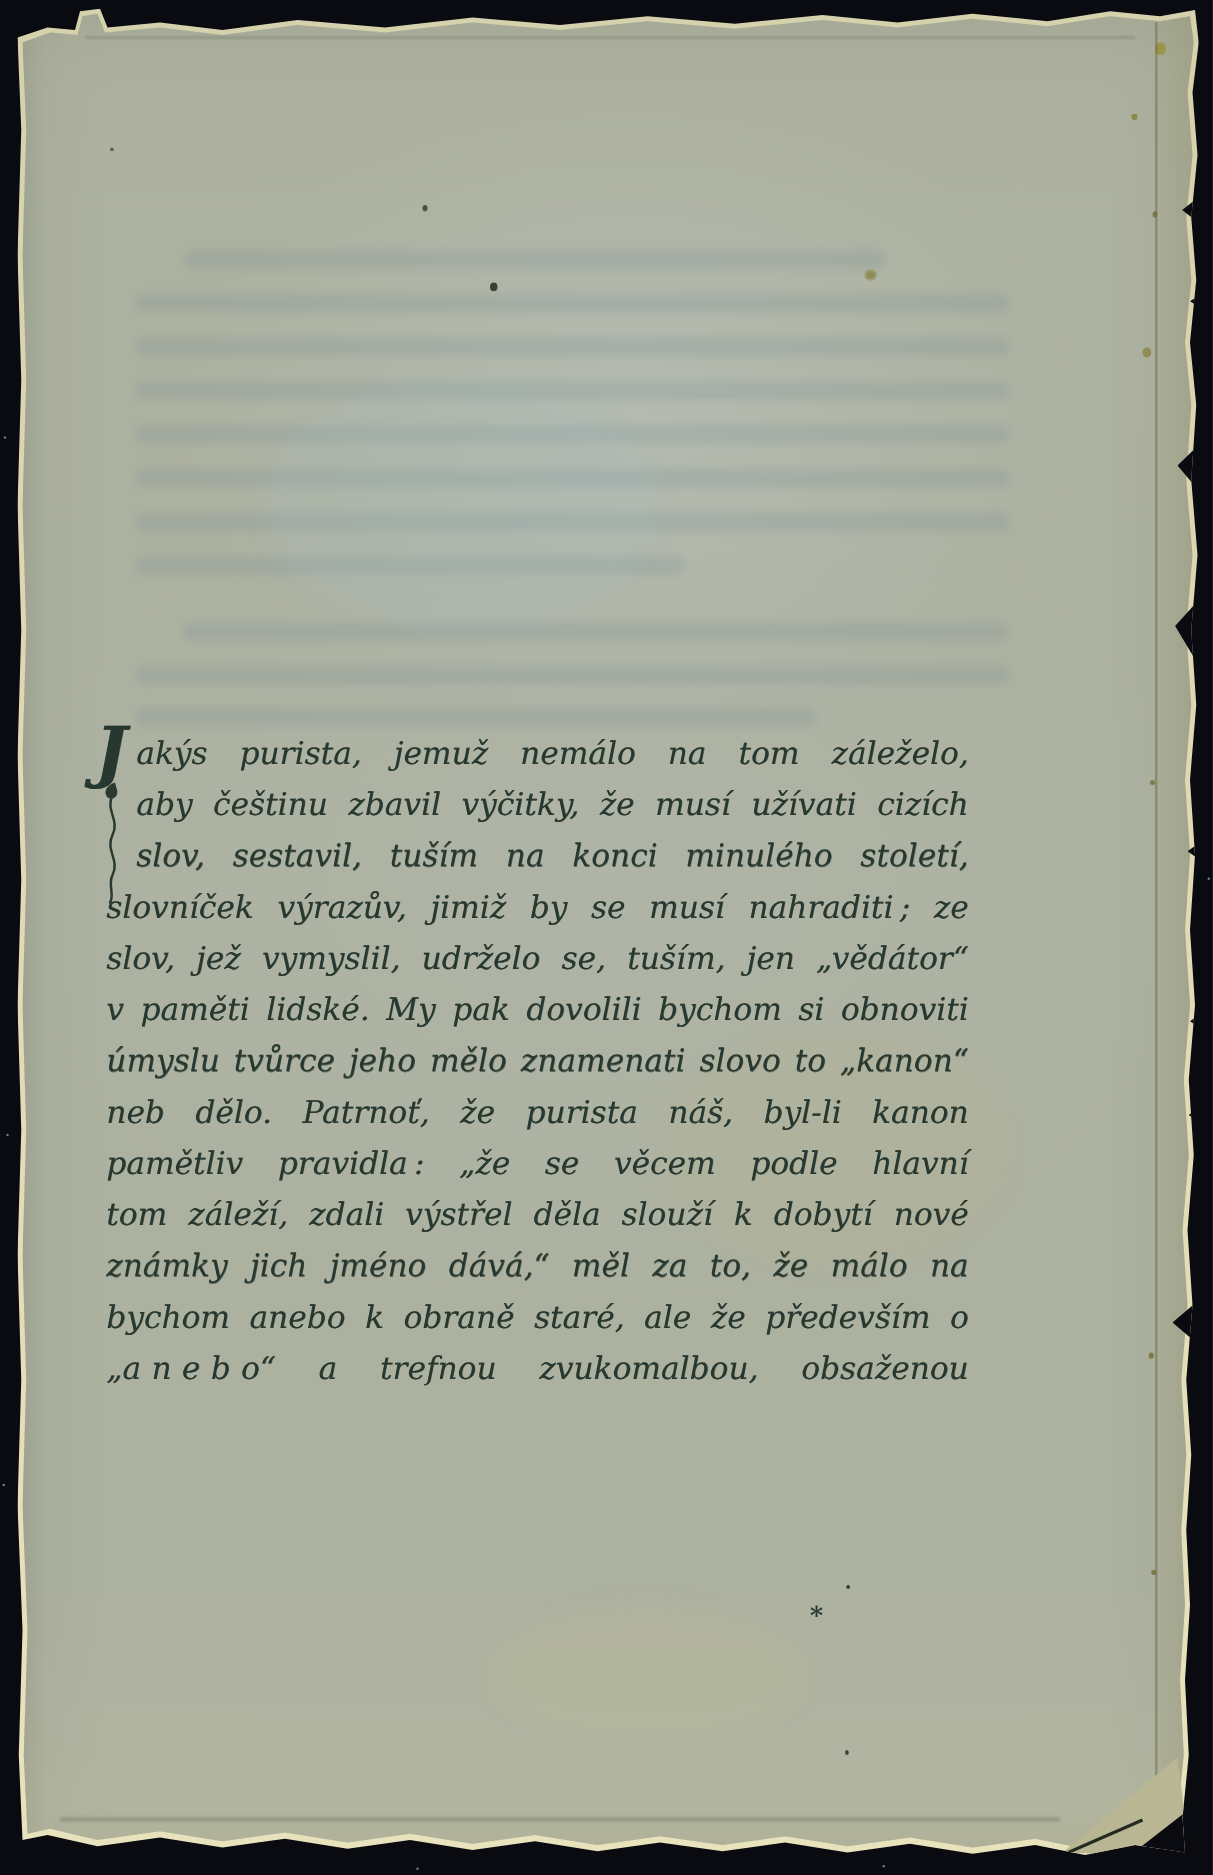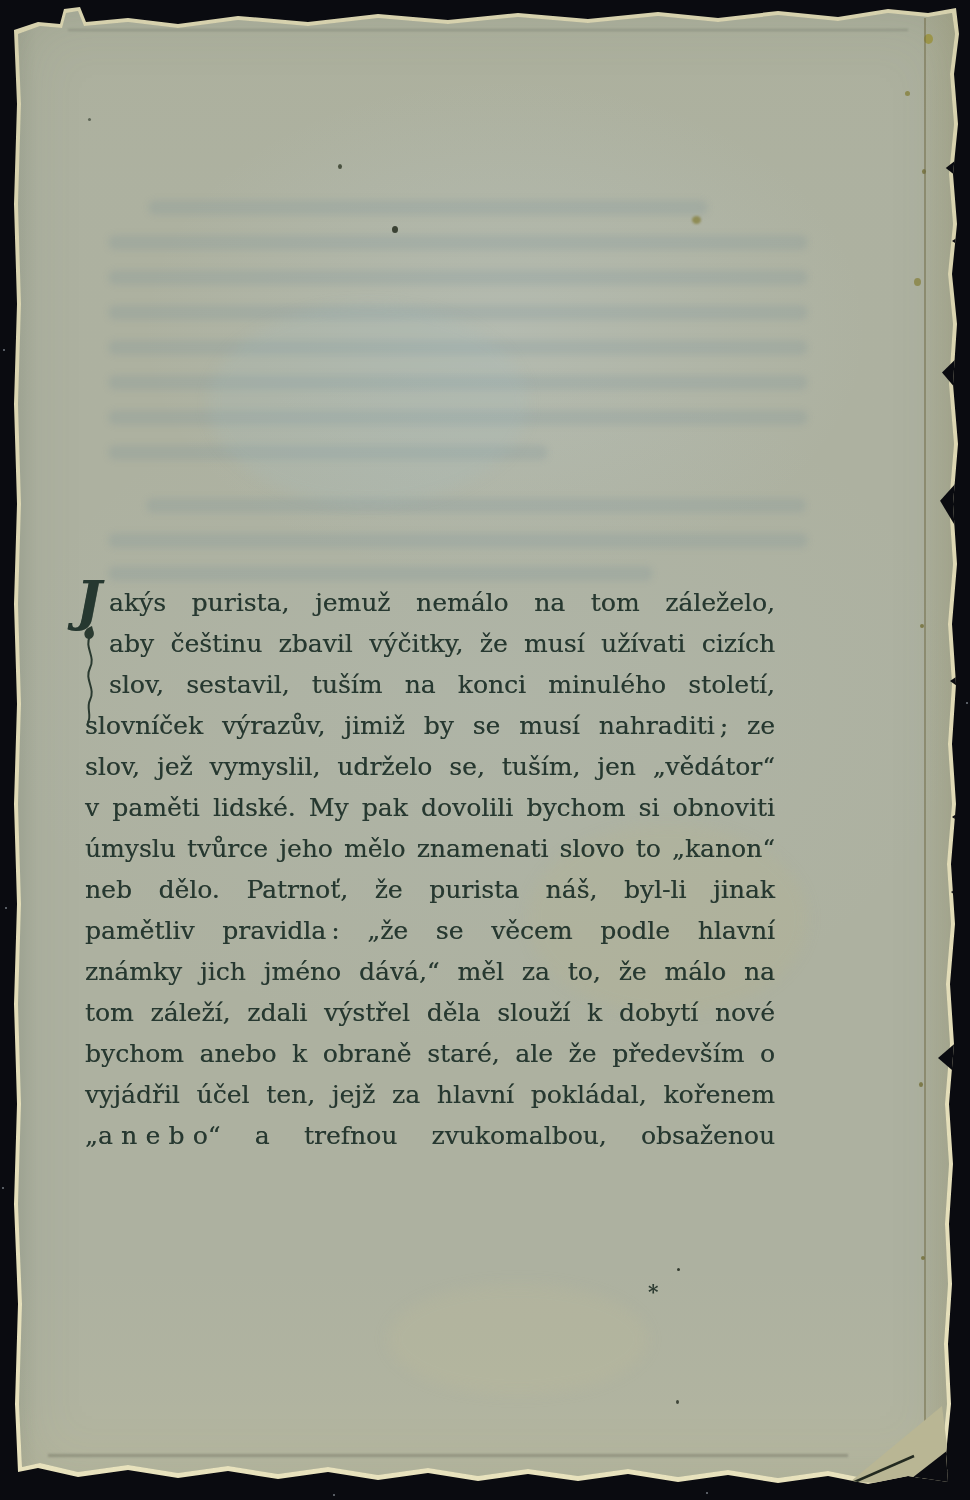--- a/index.html
+++ b/index.html
@@ -96,21 +96,21 @@
   .shadow-top{position:absolute;left:60px;top:25px;width:840px;height:2px;
               background:rgba(50,60,50,0.20);filter:blur(1px);}
   .shadow-bottom{position:absolute;left:40px;top:1450px;width:800px;height:3px;
                  background:rgba(50,55,42,0.25);filter:blur(1.2px);}
   
   .paragraph{
     position:absolute;left:77px;top:578px;width:690px;
     font-size:25px;line-height:41px;color:#263830;
     text-shadow:0.3px 0.3px 0.5px rgba(30,45,36,0.55);
   }
-  .line{text-align:justify;text-align-last:justify;white-space:normal;}
+  .line{text-align:justify;text-align-last:justify;white-space:normal;font-style:italic;}
   .line.indent{padding-left:24px;}
   .line.last{text-align-last:left;}
   .sperr{letter-spacing:0.33em;margin-right:-0.33em;}
   .drop-initial{position:absolute;left:-9px;top:-8px;width:40px;height:150px;}
   .initial-letter{
     font-family:"DejaVu Serif","Liberation Serif",serif;
     font-style:italic;font-weight:bold;font-size:54px;line-height:1;
     color:#263830;display:block;
   }
   .init-vine{position:absolute;left:2px;top:50px;}
@@ -183,26 +183,25 @@
             <path d="M12,12 C6,24 18,32 12,44 C6,56 18,64 12,76 C8,84 14,92 10,98" stroke="#2a3a30" stroke-width="2" fill="none" stroke-linecap="round"></path>
           </svg>
         </div>
         <div class="line indent">akýs purista, jemuž nemálo na tom záleželo,</div>
         <div class="line indent">aby češtinu zbavil výčitky, že musí užívati cizích</div>
         <div class="line indent">slov, sestavil, tuším na konci minulého století,</div>
         <div class="line">slovníček výrazův, jimiž by se musí nahraditi ; ze</div>
         <div class="line">slov, jež vymyslil, udrželo se, tuším, jen „vědátor“</div>
         <div class="line">v paměti lidské. My pak dovolili bychom si obnoviti</div>
         <div class="line">úmyslu tvůrce jeho mělo znamenati slovo to „kanon“</div>
-        <div class="line">neb dělo. Patrnoť, že purista náš, byl-li jinak</div>
+        <div class="line">neb dělo. Patrnoť, že purista náš, byl-li kanon</div>
         <div class="line">pamětliv pravidla : „že se věcem podle hlavní</div>
+        <div class="line">tom záleží, zdali výstřel děla slouží k dobytí nové</div>
         <div class="line">známky jich jméno dává,“ měl za to, že málo na</div>
-        <div class="line">tom záleží, zdali výstřel děla slouží k dobytí nové</div>
         <div class="line">bychom anebo k obraně staré, ale že především o</div>
-        <div class="line">vyjádřil účel ten, jejž za hlavní pokládal, kořenem</div>
         <div class="line">
           <span>„</span><span class="sperr">anebo</span><span>“ a trefnou zvukomalbou, obsaženou</span>
         </div>
       </div>
 
       <div class="asterisk">*</div>
     </div>
 
     <div class="notch n1"></div>
     <div class="notch n2"></div>

